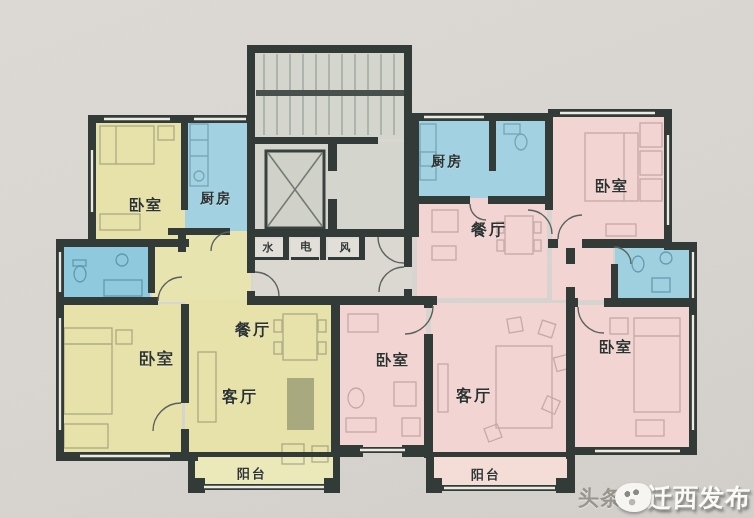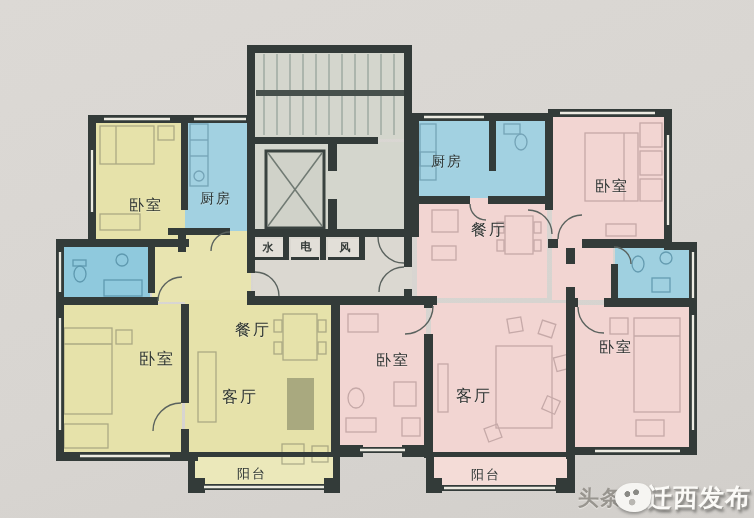--- a/index.html
+++ b/index.html
@@ -5,21 +5,21 @@
   html,body{margin:0;padding:0;background:#c9c6c2;}
   .shot{
     position:relative;width:754px;height:518px;overflow:hidden;
     background:linear-gradient(160deg,#dcd9d5 0%,#d8d5d1 55%,#d2cfcb 100%);
     font-family:"Liberation Sans","DejaVu Sans",sans-serif;
   }
   .shot svg{position:absolute;left:0;top:0;}
   #labels{position:absolute;left:0;top:0;width:100%;height:100%;pointer-events:none;}
   .room-label{
     position:absolute;transform:translate(-50%,-50%);
-    font-weight:400;color:#2b3230;letter-spacing:2px;white-space:nowrap;
+    font-weight:700;color:#2b3230;letter-spacing:2px;white-space:nowrap;
     text-shadow:0 1px 1px rgba(255,255,255,.35);
   }
   .util-label{
     position:absolute;transform:translate(-50%,-50%);
     font-weight:700;font-size:11px;color:#333a37;white-space:nowrap;
   }
   .watermark{
     position:absolute;right:3px;bottom:4px;display:flex;align-items:center;
     transform:skewX(-2deg);
   }

